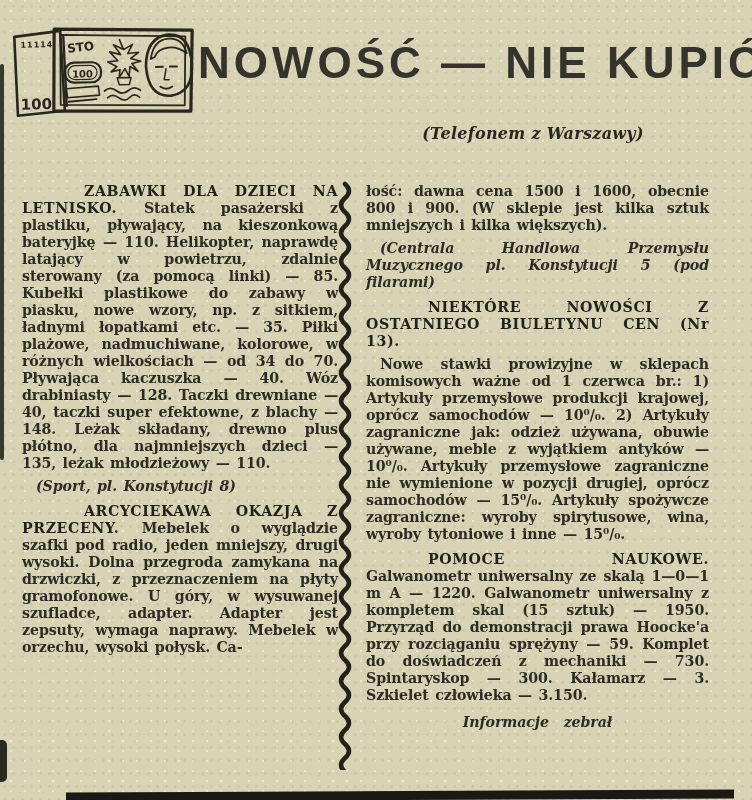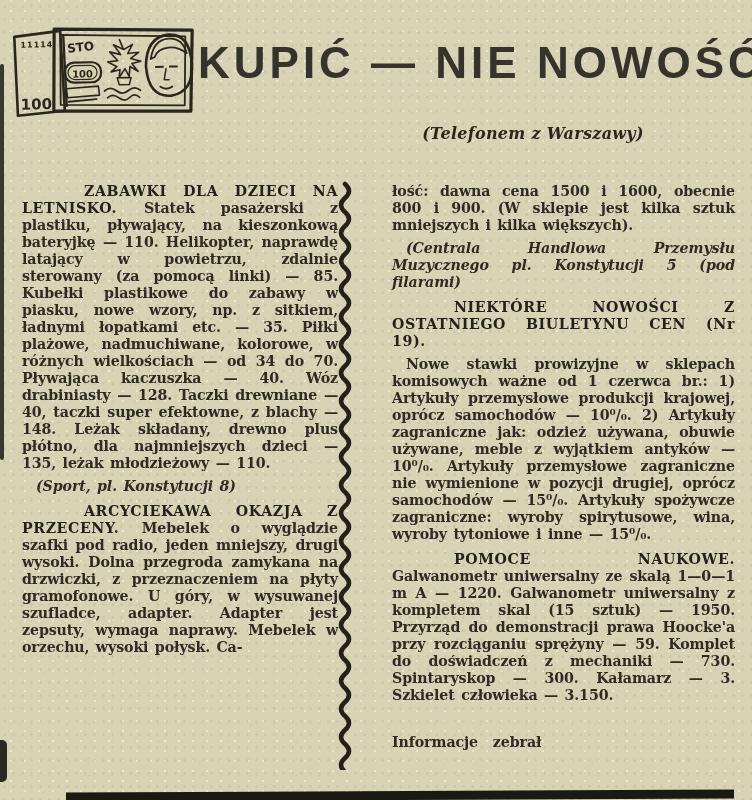--- a/index.html
+++ b/index.html
@@ -31,28 +31,28 @@
     position:absolute;left:408px;top:124px;width:250px;text-align:center;
     font-style:italic;font-weight:700;font-size:16px;color:#2a271f;letter-spacing:.3px;
   }
   
   .col{
     position:absolute;top:183px;text-align:justify;
     font-size:14.2px;line-height:17px;font-weight:700;
     color:#2e2b24;word-spacing:1.6px;letter-spacing:-.1px;
   }
   .col-left{left:22px;width:316px;}
-  .col-right{left:392px;width:343px;}
+  .col-right{left:366px;width:343px;}
   .para{margin:0 0 6px 0;text-indent:14px;}
   .para.noindent{text-indent:0;}
   .para.has-lead{margin-top:8px;}
   .para:first-child{margin-top:0;}
   .lead{letter-spacing:.6px;color:#23211b;margin-left:48px;}
   .source{font-style:italic;margin-top:2px;}
-  .credits{margin-top:30px;text-indent:0;}
+  .credits{margin-top:10px;text-align:center;font-style:italic;text-indent:0;}
   .credits .cline1{display:block;word-spacing:10px;}
   .credits .cline2{display:block;word-spacing:3px;}
   
   .divider{position:absolute;left:334px;top:180px;width:22px;height:590px;}
 </style>
 </head>
 <body>
 
 <div class="page">
 
@@ -84,36 +84,36 @@
         <path d="M158 50 l-2 11 l5 0" stroke-width="1.5"></path>
         <path d="M152 68 q6 4 12 0" stroke-width="1.9"></path>
       </g>
     </g>
     <text x="13" y="26" font-size="8" font-weight="700" letter-spacing="1">11114</text>
     <text x="12" y="88" font-size="15" font-weight="700">100</text>
     <text x="60" y="32" font-size="12" font-weight="700" transform="rotate(-5 60 32)">STO</text>
     <text x="64" y="57" font-size="10" font-weight="700">100</text>
   </svg>
 
-  <div class="page-title">KUPIĆ — NIE NOWOŚĆ</div>
+  <div class="page-title">NOWOŚĆ — NIE KUPIĆ</div>
   <div class="byline">(Telefonem z Warszawy)</div>
 
   <svg class="divider" viewBox="0 0 22 590">
     <path id="wavepath" fill="none" stroke="#24211a" stroke-width="4.6" stroke-linecap="round" d="M11 4 Q19 11 11 18 Q3 25 11 32 Q19 39 11 46 Q3 53 11 60 Q19 67 11 74 Q3 81 11 88 Q19 95 11 102 Q3 109 11 116 Q19 123 11 130 Q3 137 11 144 Q19 151 11 158 Q3 165 11 172 Q19 179 11 186 Q3 193 11 200 Q19 207 11 214 Q3 221 11 228 Q19 235 11 242 Q3 249 11 256 Q19 263 11 270 Q3 277 11 284 Q19 291 11 298 Q3 305 11 312 Q19 319 11 326 Q3 333 11 340 Q19 347 11 354 Q3 361 11 368 Q19 375 11 382 Q3 389 11 396 Q19 403 11 410 Q3 417 11 424 Q19 431 11 438 Q3 445 11 452 Q19 459 11 466 Q3 473 11 480 Q19 487 11 494 Q3 501 11 508 Q19 515 11 522 Q3 529 11 536 Q19 543 11 550 Q3 557 11 564 Q19 571 11 578 Q3 585 11 592"></path>
   </svg>
 
   <div class="col col-left" id="col-left">
       <p class="para has-lead"><b class="lead">ZABAWKI DLA DZIECI NA LETNISKO. </b>Statek pasażerski z plastiku, pływający, na kieszonkową bateryjkę — 110. Helikopter, naprawdę latający w powietrzu, zdalnie sterowany (za pomocą linki) — 85. Kubełki plastikowe do zabawy w piasku, nowe wzory, np. z sitkiem, ładnymi łopatkami etc. — 35. Piłki plażowe, nadmuchiwane, kolorowe, w różnych wielkościach — od 34 do 70. Pływająca kaczuszka — 40. Wóz drabiniasty — 128. Taczki drewniane — 40, taczki super efektowne, z blachy — 148. Leżak składany, drewno plus płótno, dla najmniejszych dzieci — 135, leżak młodzieżowy — 110.</p>
       <p class="para source">(Sport, pl. Konstytucji 8)</p>
       <p class="para has-lead"><b class="lead">ARCYCIEKAWA OKAZJA Z PRZECENY. </b>Mebelek o wyglądzie szafki pod radio, jeden mniejszy, drugi wysoki. Dolna przegroda zamykana na drzwiczki, z przeznaczeniem na płyty gramofonowe. U góry, w wysuwanej szufladce, adapter. Adapter jest zepsuty, wymaga naprawy. Mebelek w orzechu, wysoki połysk. Ca-</p>
     </div>
   <div class="col col-right" id="col-right">
       <p class="para noindent">łość: dawna cena 1500 i 1600, obecnie 800 i 900. (W sklepie jest kilka sztuk mniejszych i kilka większych).</p>
       <p class="para source">(Centrala Handlowa Przemysłu Muzycznego pl. Konstytucji 5 (pod filarami)</p>
-      <p class="para has-lead"><b class="lead">NIEKTÓRE NOWOŚCI Z OSTATNIEGO BIULETYNU CEN (Nr 19).</b></p>
+      <p class="para has-lead"><b class="lead">NIEKTÓRE NOWOŚCI Z OSTATNIEGO BIULETYNU CEN (Nr 13).</b></p>
       <p class="para">Nowe stawki prowizyjne w sklepach komisowych ważne od 1 czerwca br.: 1) Artykuły przemysłowe produkcji krajowej, oprócz samochodów — 10⁰/₀. 2) Artykuły zagraniczne jak: odzież używana, obuwie używane, meble z wyjątkiem antyków — 10⁰/₀. Artykuły przemysłowe zagraniczne nie wymienione w pozycji drugiej, oprócz samochodów — 15⁰/₀. Artykuły spożywcze zagraniczne: wyroby spirytusowe, wina, wyroby tytoniowe i inne — 15⁰/₀.</p>
       <p class="para has-lead"><b class="lead">POMOCE NAUKOWE. </b>Galwanometr uniwersalny ze skalą 1—0—1 m A — 1220. Galwanometr uniwersalny z kompletem skal (15 sztuk) — 1950. Przyrząd do demonstracji prawa Hoocke'a przy rozciąganiu sprężyny — 59. Komplet do doświadczeń z mechaniki — 730. Spintaryskop — 300. Kałamarz — 3. Szkielet człowieka — 3.150.</p>
       <div class="para credits">
         <span class="cline1">Informacje zebrał</span>
       </div>
     </div>
 
   <div class="edge-line"></div>
   <div class="edge-blob"></div>
   <div class="bottom-bar"></div>

